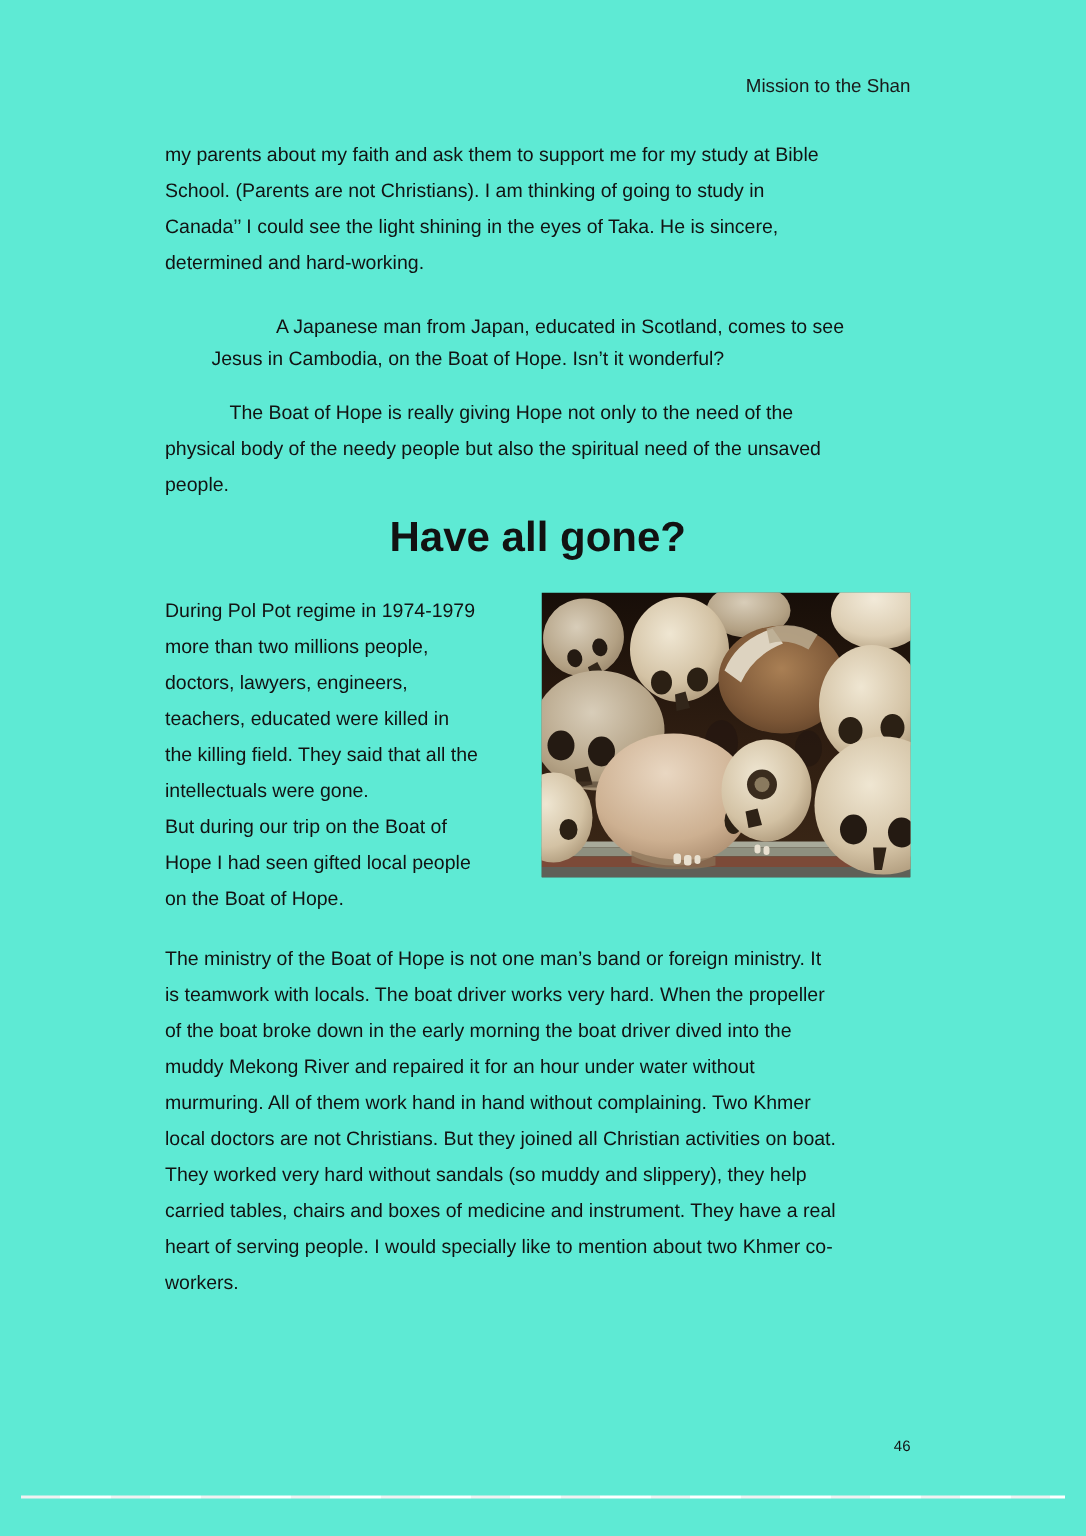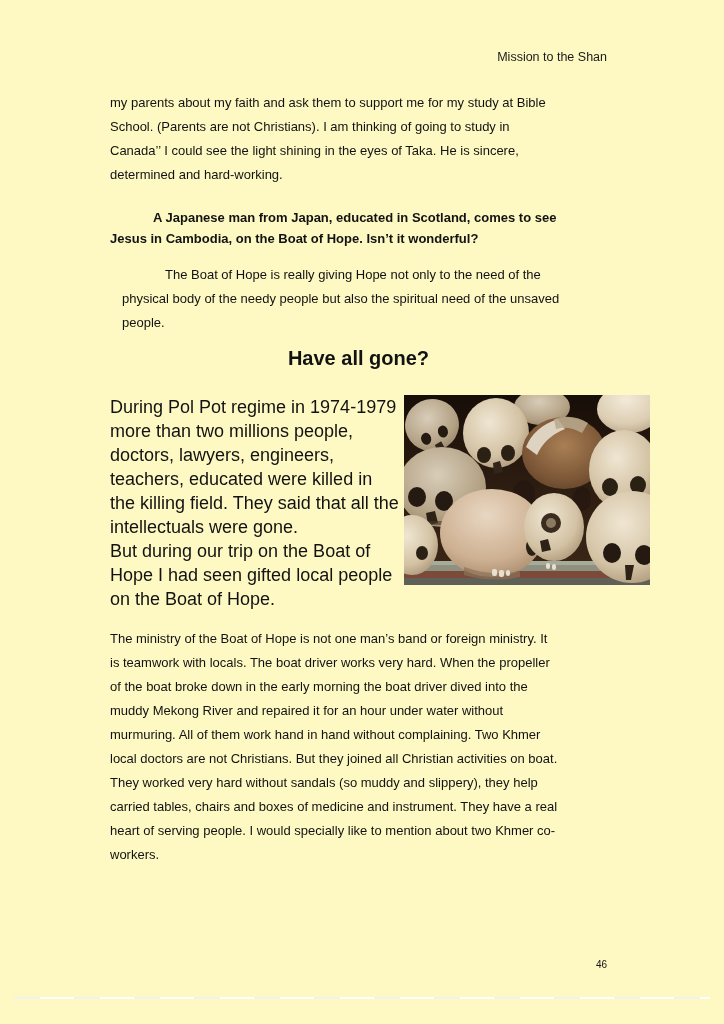--- a/index.html
+++ b/index.html
@@ -2,63 +2,63 @@
 <html><head>
 <meta charset="utf-8">
 <style>
   * { box-sizing: border-box; }
   html, body { margin: 0; padding: 0; background: #ffffff; }
 
   .page {
     position: relative;
     width: 724px;
     height: 1024px;
-    background: #fef9c3;
+    background: #5eead4;
     color: #121212;
     font-family: "Liberation Sans", "DejaVu Sans", sans-serif;
     overflow: hidden;
   }
   .content { padding: 50px 117px 0 110px; }
 
   .running-header {
     font-size: 12.5px;
     line-height: 15px;
     text-align: right;
     color: #1a1a1a;
   }
 
   .para {
     white-space: pre;
     font-size: 13px;
     line-height: 24px;
   }
   .p-cont   { margin-top: 26px; }
-  .callout  { margin-top: 20px; font-weight: 700; line-height: 21px; text-indent: 43px; }
-  .p-hope   { margin-top: 14px; text-indent: 43px; margin-left: 12px; }
+  .callout  { margin-top: 20px; font-weight: 400; line-height: 21px; text-indent: 43px; margin-left: 31px; }
+  .p-hope   { margin-top: 14px; text-indent: 43px; }
   .single-line {
     white-space: pre;
     font-size: 14.5px;
     line-height: 21px;
     padding-left: 43px;
   }
   .bold { font-weight: 700; }
 
   .section-heading {
-    font-size: 20px;
+    font-size: 28px;
     line-height: 30px;
     font-weight: 700;
     text-align: center;
     margin: 8px 0 22px 0;
   }
 
   .columns { display: flex; gap: 5px; align-items: flex-start; }
   .col-text {
     flex: 1 1 auto;
     white-space: pre;
-    font-size: 18px;
+    font-size: 13px;
     line-height: 24px;
   }
   .photo-figure {
     margin: 0;
     flex: 0 0 246px;
     width: 246px;
     height: 190px;
   }
   .photo-figure svg { display: block; }
 

